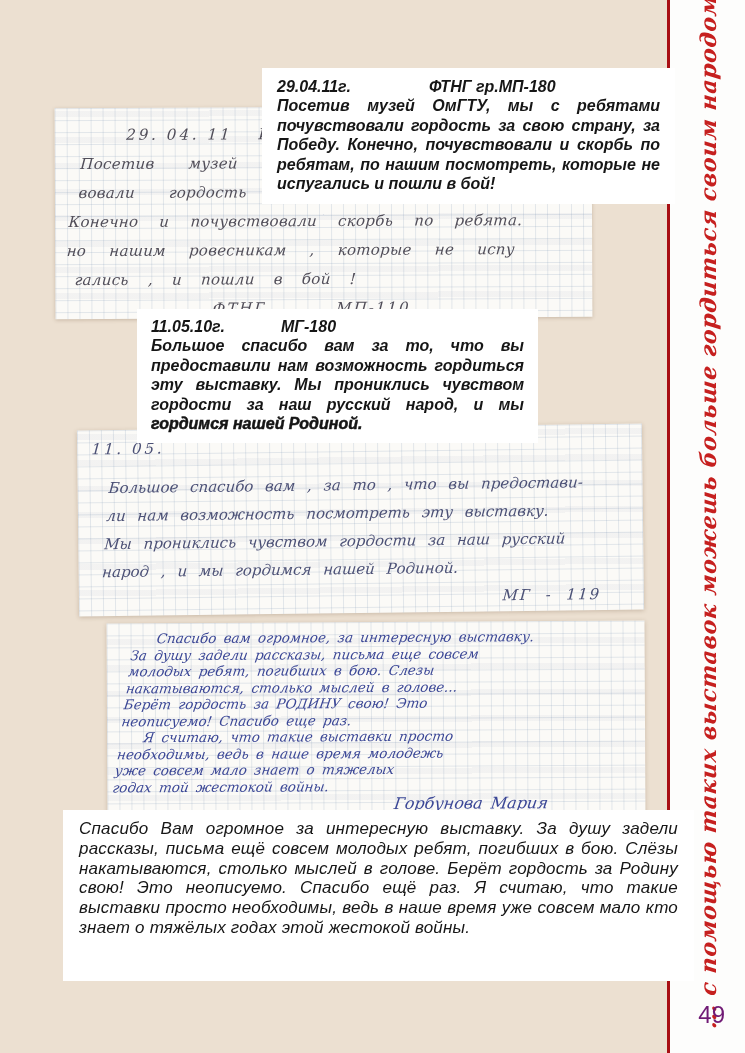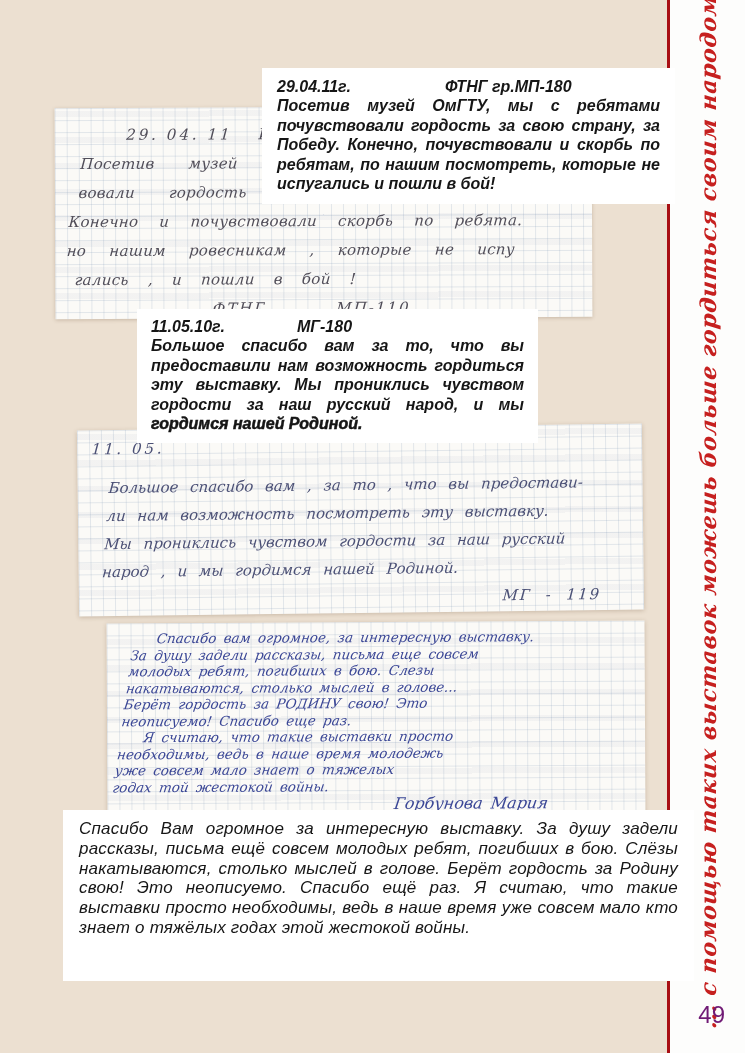--- a/index.html
+++ b/index.html
@@ -54,21 +54,21 @@
   .n3 .row{height:16.5px;line-height:16.5px;white-space:nowrap;}
   .n3 .indent{text-indent:24px;}
   .n3-signame{margin-left:284px;font-size:16px;height:19px;line-height:19px;white-space:nowrap;}
   .n3-siggroup{margin-left:468px;font-size:14px;height:14px;line-height:14px;white-space:nowrap;}
 
   
   .typed{
     position:absolute;z-index:2;background:#ffffff;color:#161616;
     font-style:italic;text-align:justify;
   }
-  .typed .hdr{display:flex;text-align:left;gap:16px;}
+  .typed .hdr{display:flex;text-align:left;}
   .typed-1{left:262px;top:68px;width:383px;padding:9px 15px 11px;font-weight:700;font-size:16px;line-height:19.4px;}
   .typed-1 .grp{margin-left:78px;}
   .typed-2{left:137px;top:309px;width:373px;padding:8px 14px 10px;font-weight:700;font-size:16px;line-height:19.4px;}
   .typed-2 .grp{margin-left:56px;}
   .xb{-webkit-text-stroke:.5px #111;}
   .typed-3{left:63px;top:810px;width:599px;min-height:152px;padding:9px 16px 10px;font-weight:400;font-size:17px;line-height:19.8px;letter-spacing:.2px;}
   .typed-3 b{font-weight:400;}
   .typed-3 .sig{text-align:left;margin-top:1px;word-spacing:3px;}
 </style>
 </head>

